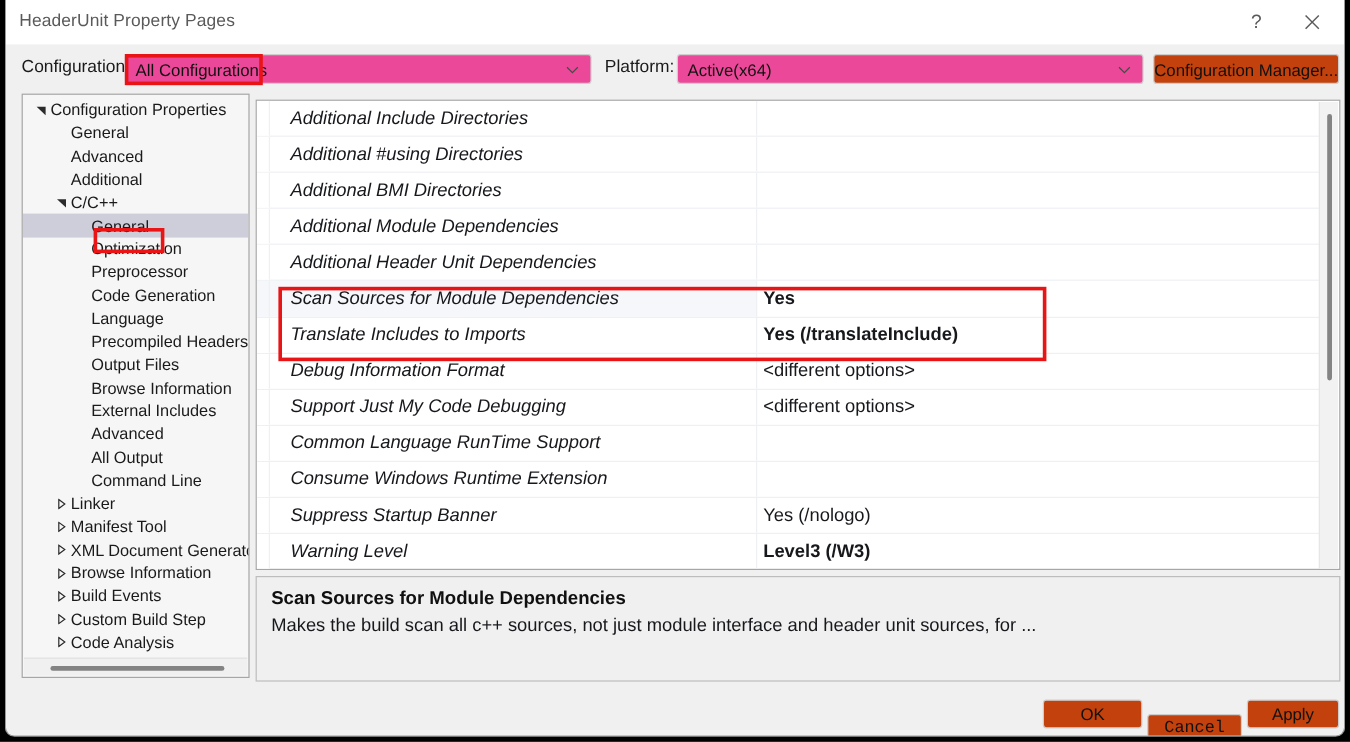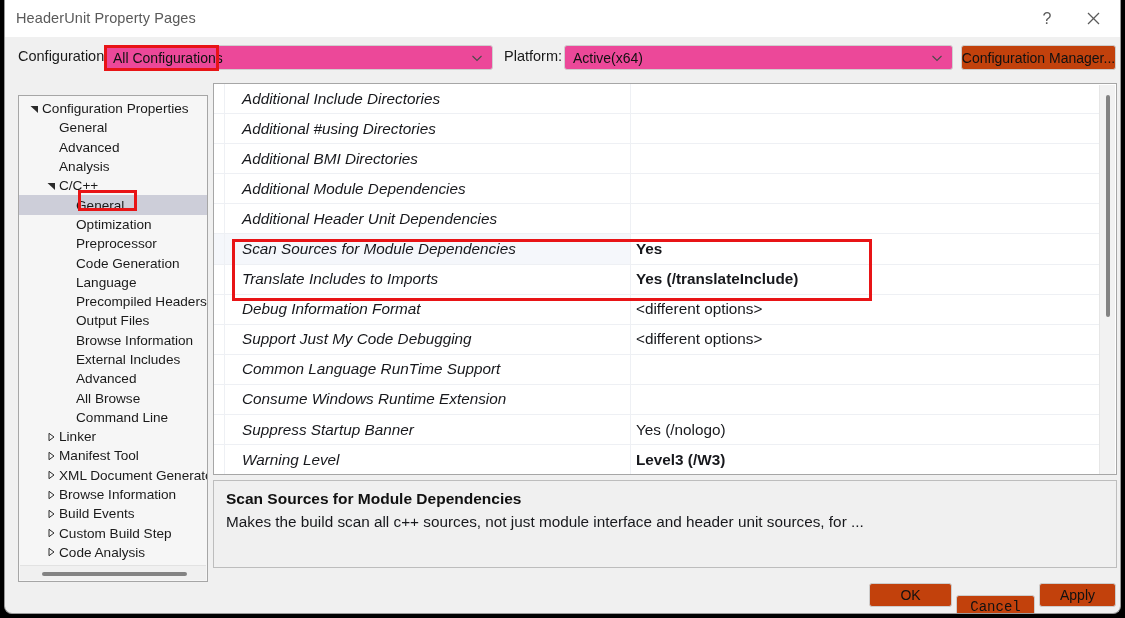--- a/index.html
+++ b/index.html
@@ -94,21 +94,21 @@
     position: absolute;
     border: 3px solid #e81416;
     pointer-events: none;
   }
   #redbox-config    { left: 99px;  top: 45px;  width: 115px; height: 26px; }
   #redbox-general   { left: 73px;  top: 190px; width: 59px;  height: 21px; }
   #redbox-rows      { left: 227px; top: 239px; width: 640px; height: 62px; }
 
   
   .treepane {
-    position: absolute; left: 13px; top: 95px;
+    position: absolute; left: 13px; top: 78px;
     width: 190px; height: 487px;
     background: #f6f6f6;
     border: 1px solid #a6a6a6;
     overflow: hidden;
     text-decoration: underline;
   }
   .tree { position: absolute; left:0; top: 3px; width: 100%; }
   .tnode {
     position: relative;
     height: 19.3px;
@@ -265,21 +265,21 @@
           <div class="tlabel">General</div>
         </div>
         <div class="tnode">
           <div style="flex: 0 0 25px;"></div>
           <div class="tw"></div>
           <div class="tlabel">Advanced</div>
         </div>
         <div class="tnode">
           <div style="flex: 0 0 25px;"></div>
           <div class="tw"></div>
-          <div class="tlabel">Analysis</div>
+          <div class="tlabel">Additional</div>
         </div>
         <div class="tnode">
           <div style="flex: 0 0 25px;"></div>
           <div class="tw">
             <svg width="9" height="9" viewBox="0 0 9 9">
               <polygon points="0.5,1.5 8,1.5 8,8.5" fill="#2b2b2b"></polygon>
             </svg>
           </div>
           <div class="tlabel">C/C++</div>
         </div>
@@ -329,21 +329,21 @@
           <div class="tlabel">External Includes</div>
         </div>
         <div class="tnode">
           <div style="flex: 0 0 42px;"></div>
           <div class="tw"></div>
           <div class="tlabel">Advanced</div>
         </div>
         <div class="tnode">
           <div style="flex: 0 0 42px;"></div>
           <div class="tw"></div>
-          <div class="tlabel">All Browse</div>
+          <div class="tlabel">All Output</div>
         </div>
         <div class="tnode">
           <div style="flex: 0 0 42px;"></div>
           <div class="tw"></div>
           <div class="tlabel">Command Line</div>
         </div>
         <div class="tnode">
           <div style="flex: 0 0 25px;"></div>
           <div class="tw">
             <svg width="9" height="9" viewBox="0 0 9 9">

